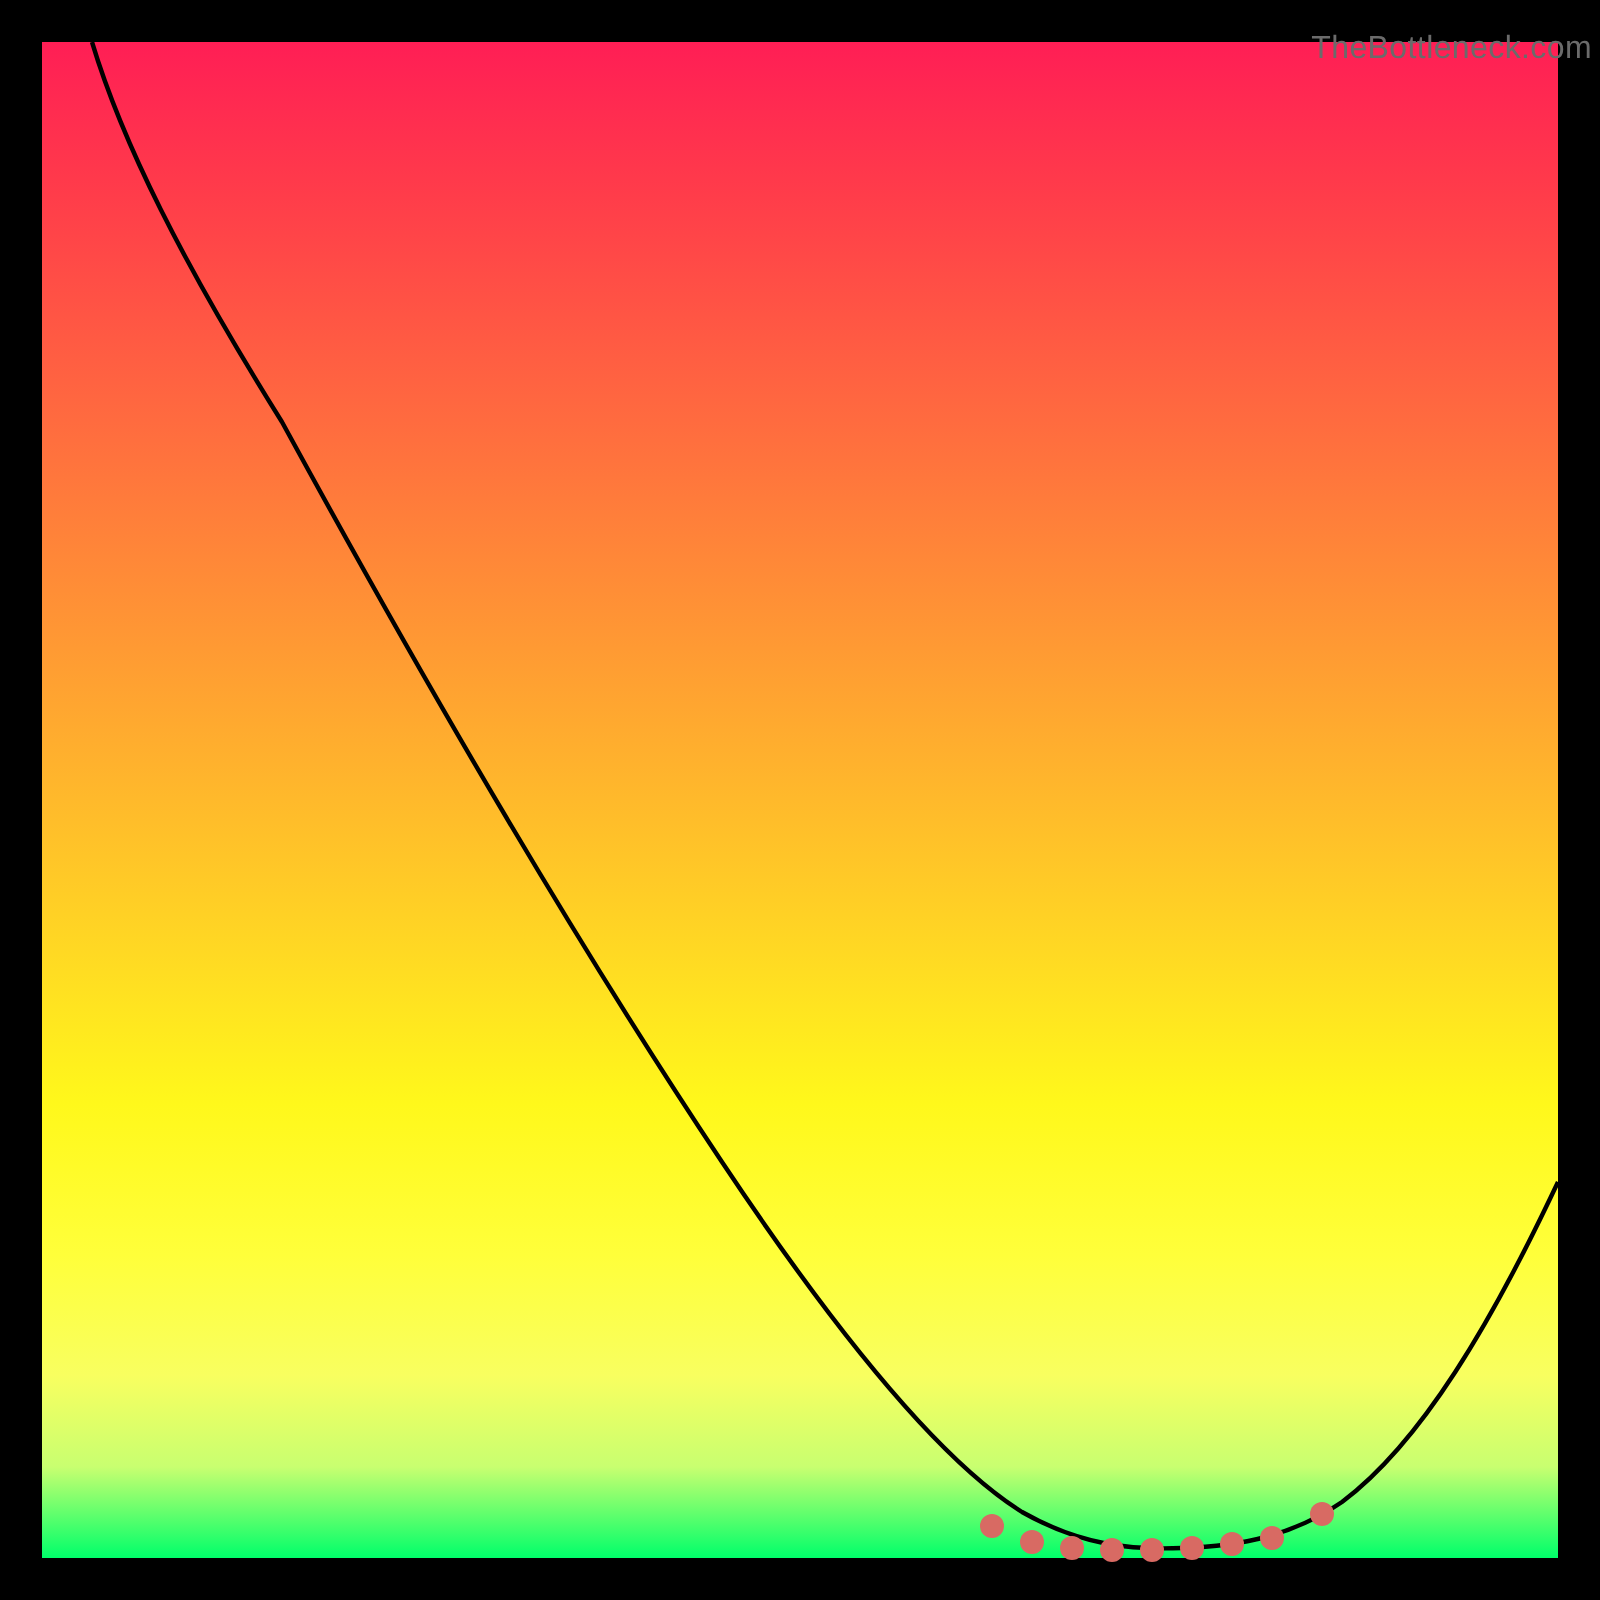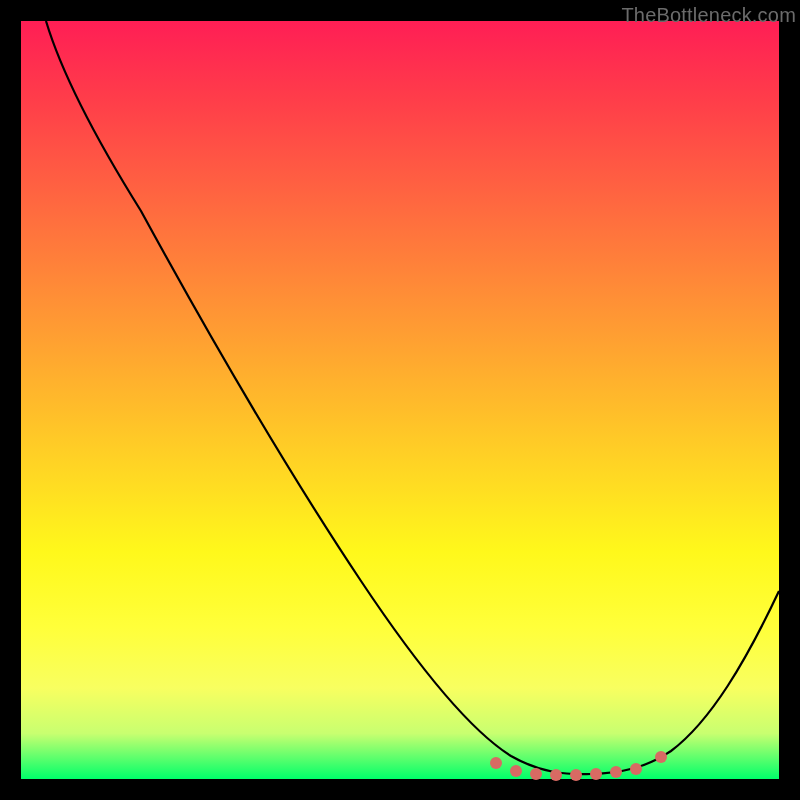--- a/index.html
+++ b/index.html
@@ -35,24 +35,24 @@
     top: 0;
     width: 758px;
     height: 758px;
     overflow: visible;
   }
   .dot {
     fill: #d86a63;
   }
   .watermark {
     position: absolute;
-    top: 4px;
+    top: 16px;
     right: 4px;
     color: #6b6b6b;
-    font-size: 20px;
+    font-size: 16px;
     font-weight: 500;
     letter-spacing: 0.2px;
   }
 </style>
 </head>
 <body>
 
 <div class="frame">
   <svg class="curve" viewBox="0 0 758 758" preserveAspectRatio="none">
     <path d="M 25 0

